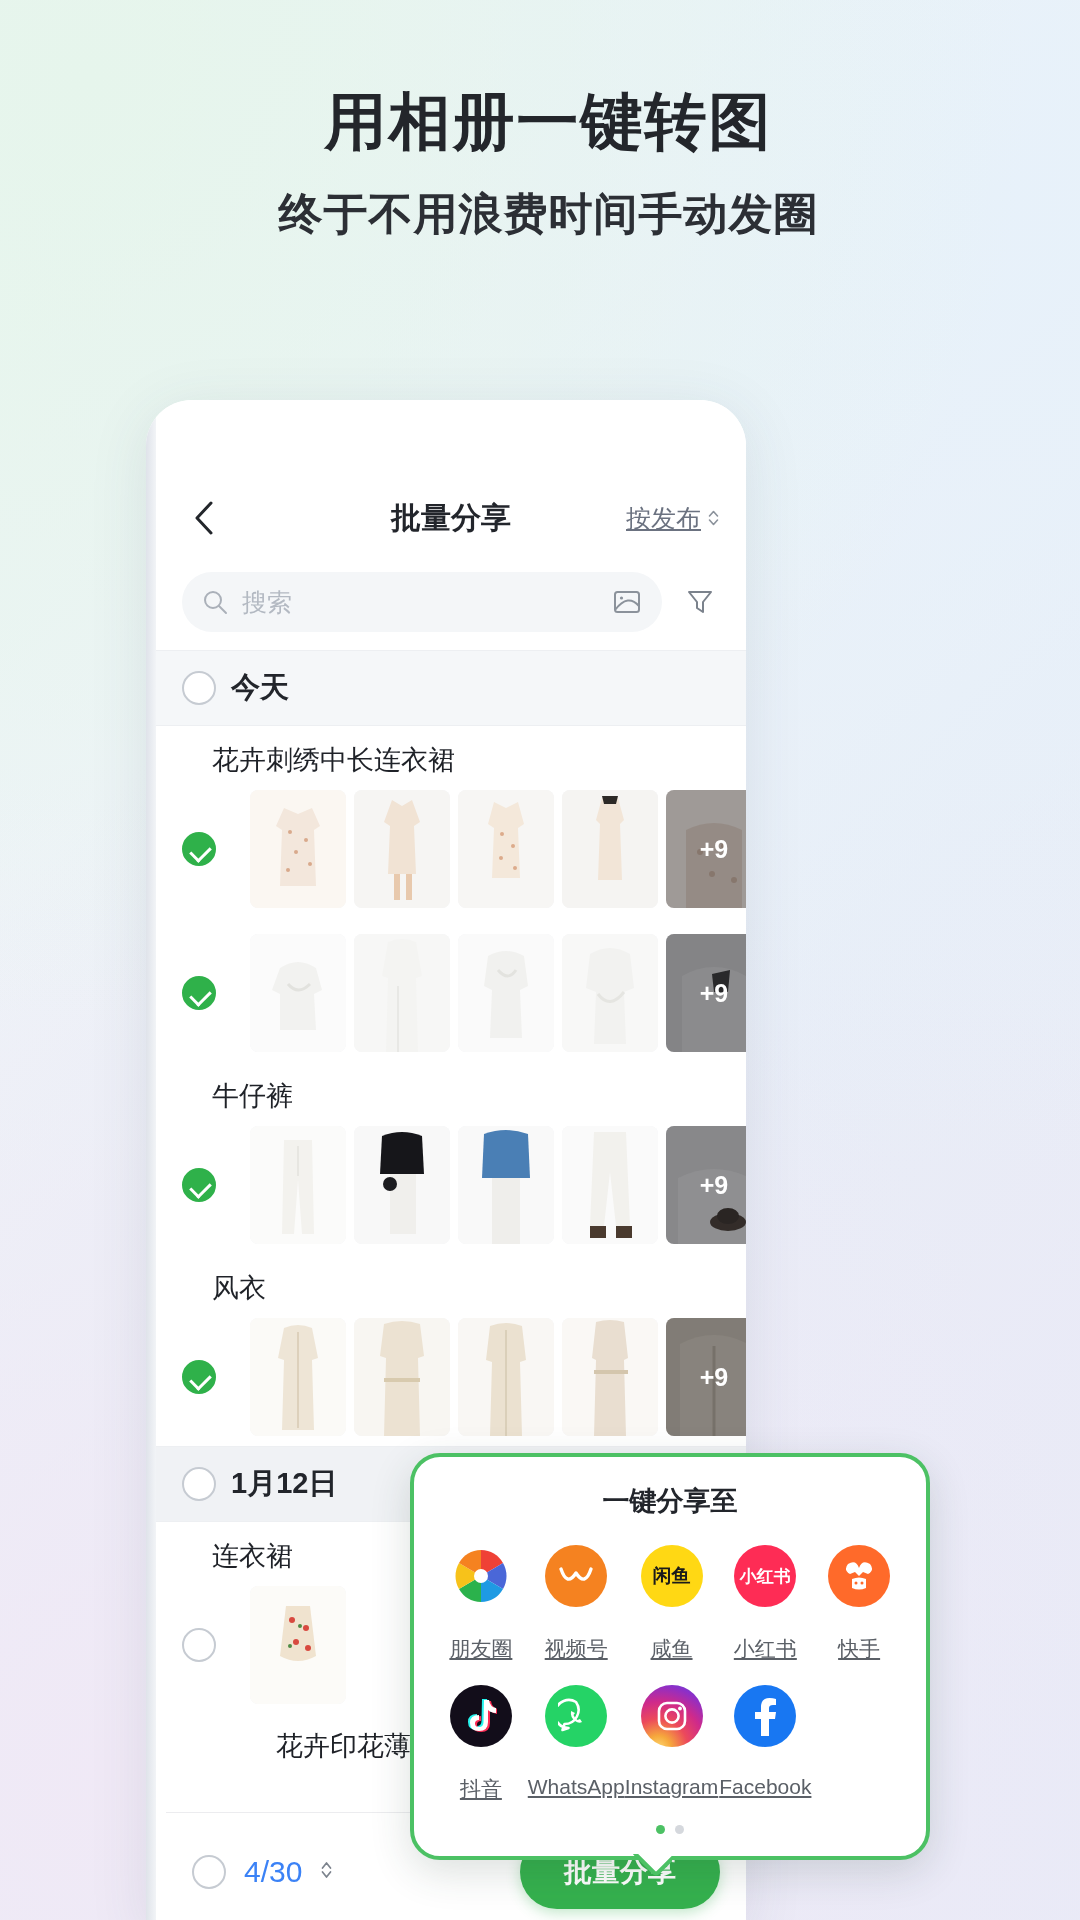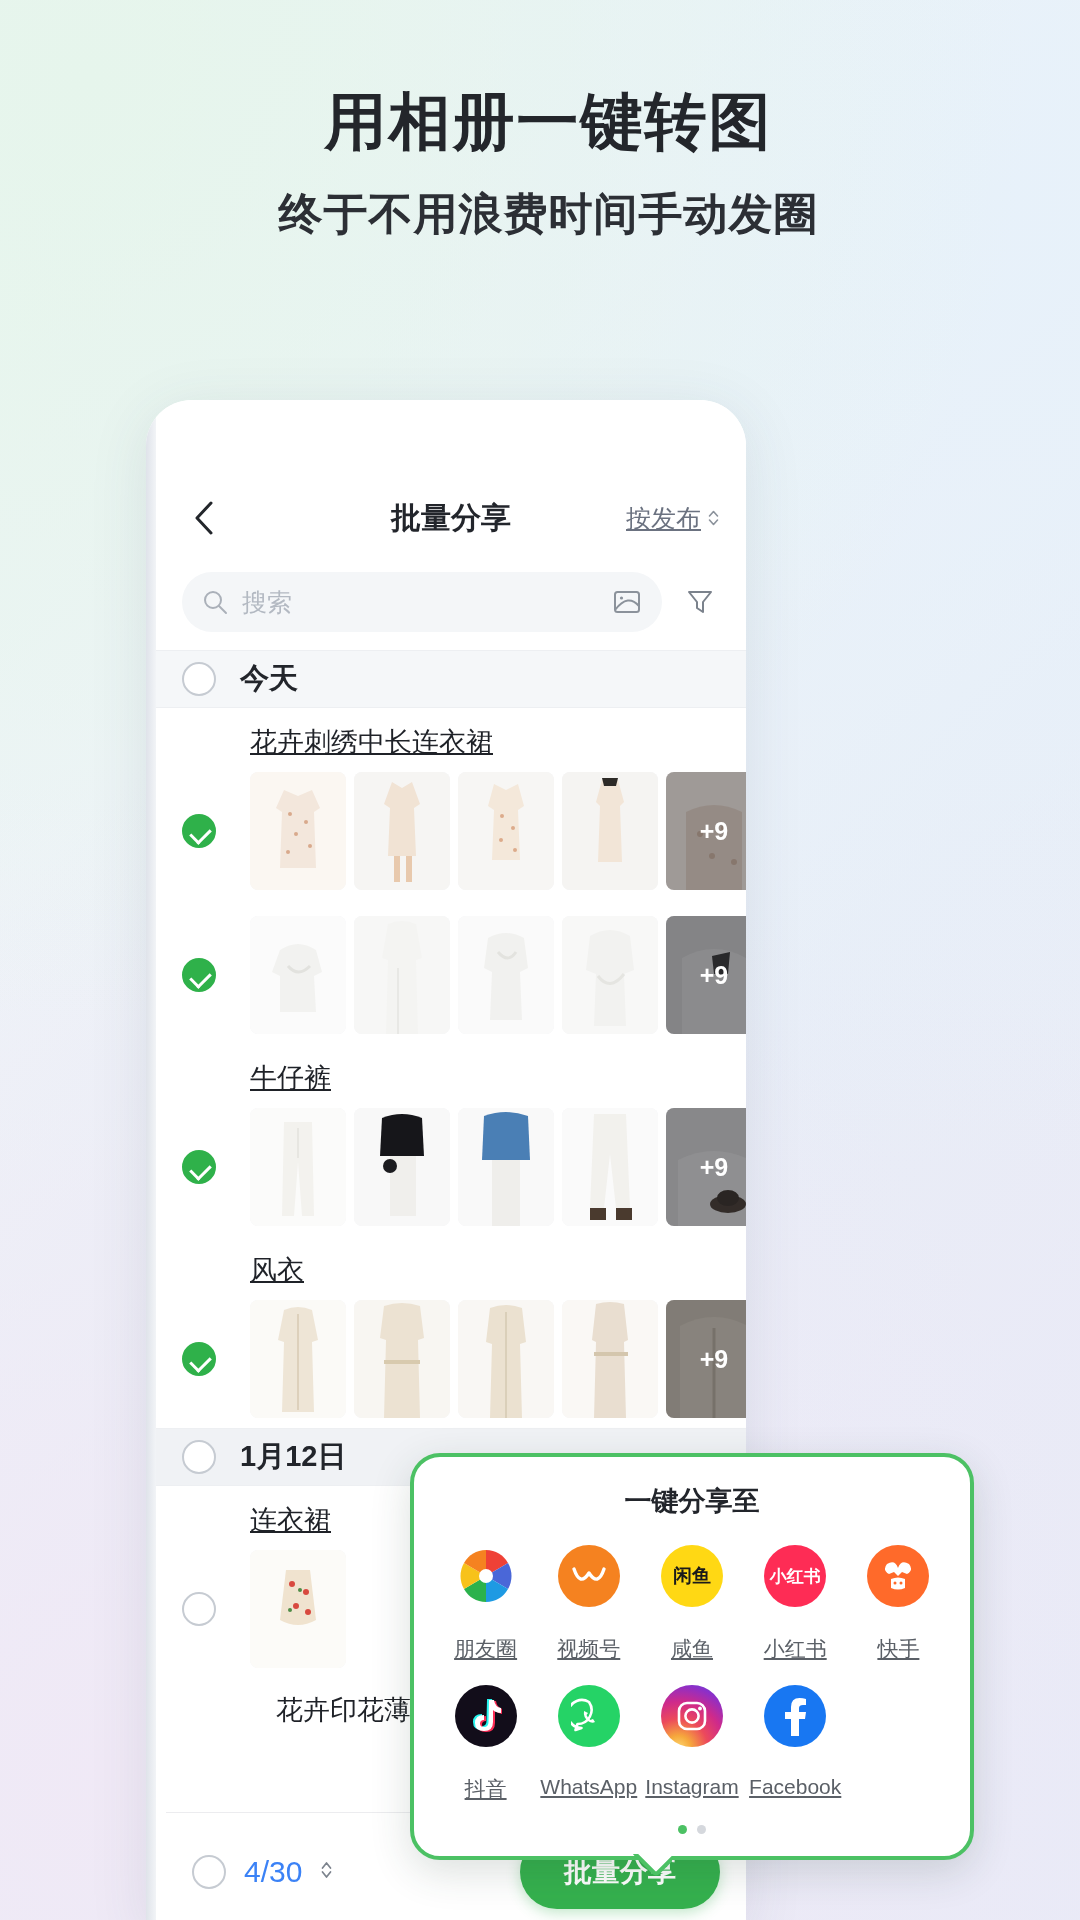--- a/index.html
+++ b/index.html
@@ -74,41 +74,41 @@
   .search-row { display:flex; align-items:center; gap:18px; padding: 8px 26px 18px 26px; }
   .search-box {
     flex: 1; height: 60px; background: #f4f6f8; border-radius: 30px;
     display: flex; align-items: center; padding: 0 20px; gap: 14px;
   }
   .search-ph { font-size: 25px; color: #b3b9c2; flex:1; }
   .filter-icon { width: 40px; height:40px; display:flex; align-items:center; justify-content:center; }
 
   
   .sec-head {
-    display:flex; align-items:center; gap:24px;
-    height: 58px; padding: 0 26px;
+    display:flex; align-items:center; gap:15px;
+    height: 76px; padding: 0 26px;
     background: #f5f7f9; border-top: 1px solid #edeff2; border-bottom: 1px solid #edeff2;
   }
   .sec-head.selected { background:#f0f2f5; }
   .sec-label { font-size: 29px; font-weight: 700; color: #22252b; }
 
   .radio {
     width: 34px; height: 34px; border-radius: 50%;
     border: 2px solid #c6cbd2; background: #fff; flex: none;
   }
   .radio.on { background: #2fb14a; border-color: #2fb14a; position: relative; }
   .radio.on::after {
     content:''; position:absolute; left:10px; top:8px;
     width: 10px; height: 16px; border: 3px solid #fff;
     border-top: none; border-left: none; transform: rotate(45deg);
   }
 
   
   .prod { padding: 16px 0 10px 0; }
-  .prod-title { font-size: 27px; color: #1f2228; margin-left: 94px; margin-bottom: 12px; text-decoration: underline; }
+  .prod-title { font-size: 27px; color: #1f2228; margin-left: 56px; margin-bottom: 12px; }
   .prod-body { display:flex; align-items:center; gap:0; padding-left: 26px; }
   .prod-check { width: 68px; flex:none; display:flex; align-items:center; }
   .thumbs { display:flex; gap: 8px; }
   .thumb {
     width: 96px; height: 118px; border-radius: 8px;
     background: #f3f4f6; overflow: hidden; position: relative; flex:none;
   }
   .thumb.more { }
   .more-badge {
     position:absolute; inset:0; background: rgba(40,40,44,.38);
@@ -129,21 +129,21 @@
   .share-btn {
     margin-left: auto; background: #35b14e; color: #fff;
     font-size: 28px; font-weight: 600;
     padding: 18px 44px; border-radius: 40px; border:none; cursor:pointer;
     box-shadow: 0 4px 14px rgba(53,177,78,.3);
   }
 
   
   .popover {
     position: absolute; left: 410px; top: 1453px;
-    width: 564px; background: #fff;
+    width: 520px; background: #fff;
     border: 4px solid #4cc164; border-radius: 30px;
     box-shadow: 0 12px 40px rgba(40,60,50,.16);
     padding: 26px 20px 22px 20px;
   }
   .pop-title { text-align:center; font-size: 27px; font-weight:600; color:#22252b; margin-bottom: 26px; }
   .grid { display:grid; grid-template-columns: repeat(5, 1fr); row-gap: 22px; }
   .app { display:flex; flex-direction:column; align-items:center; gap: 28px; cursor:pointer; }
   .app-icon {
     width: 62px; height: 62px; border-radius: 50%;
     display:flex; align-items:center; justify-content:center;

